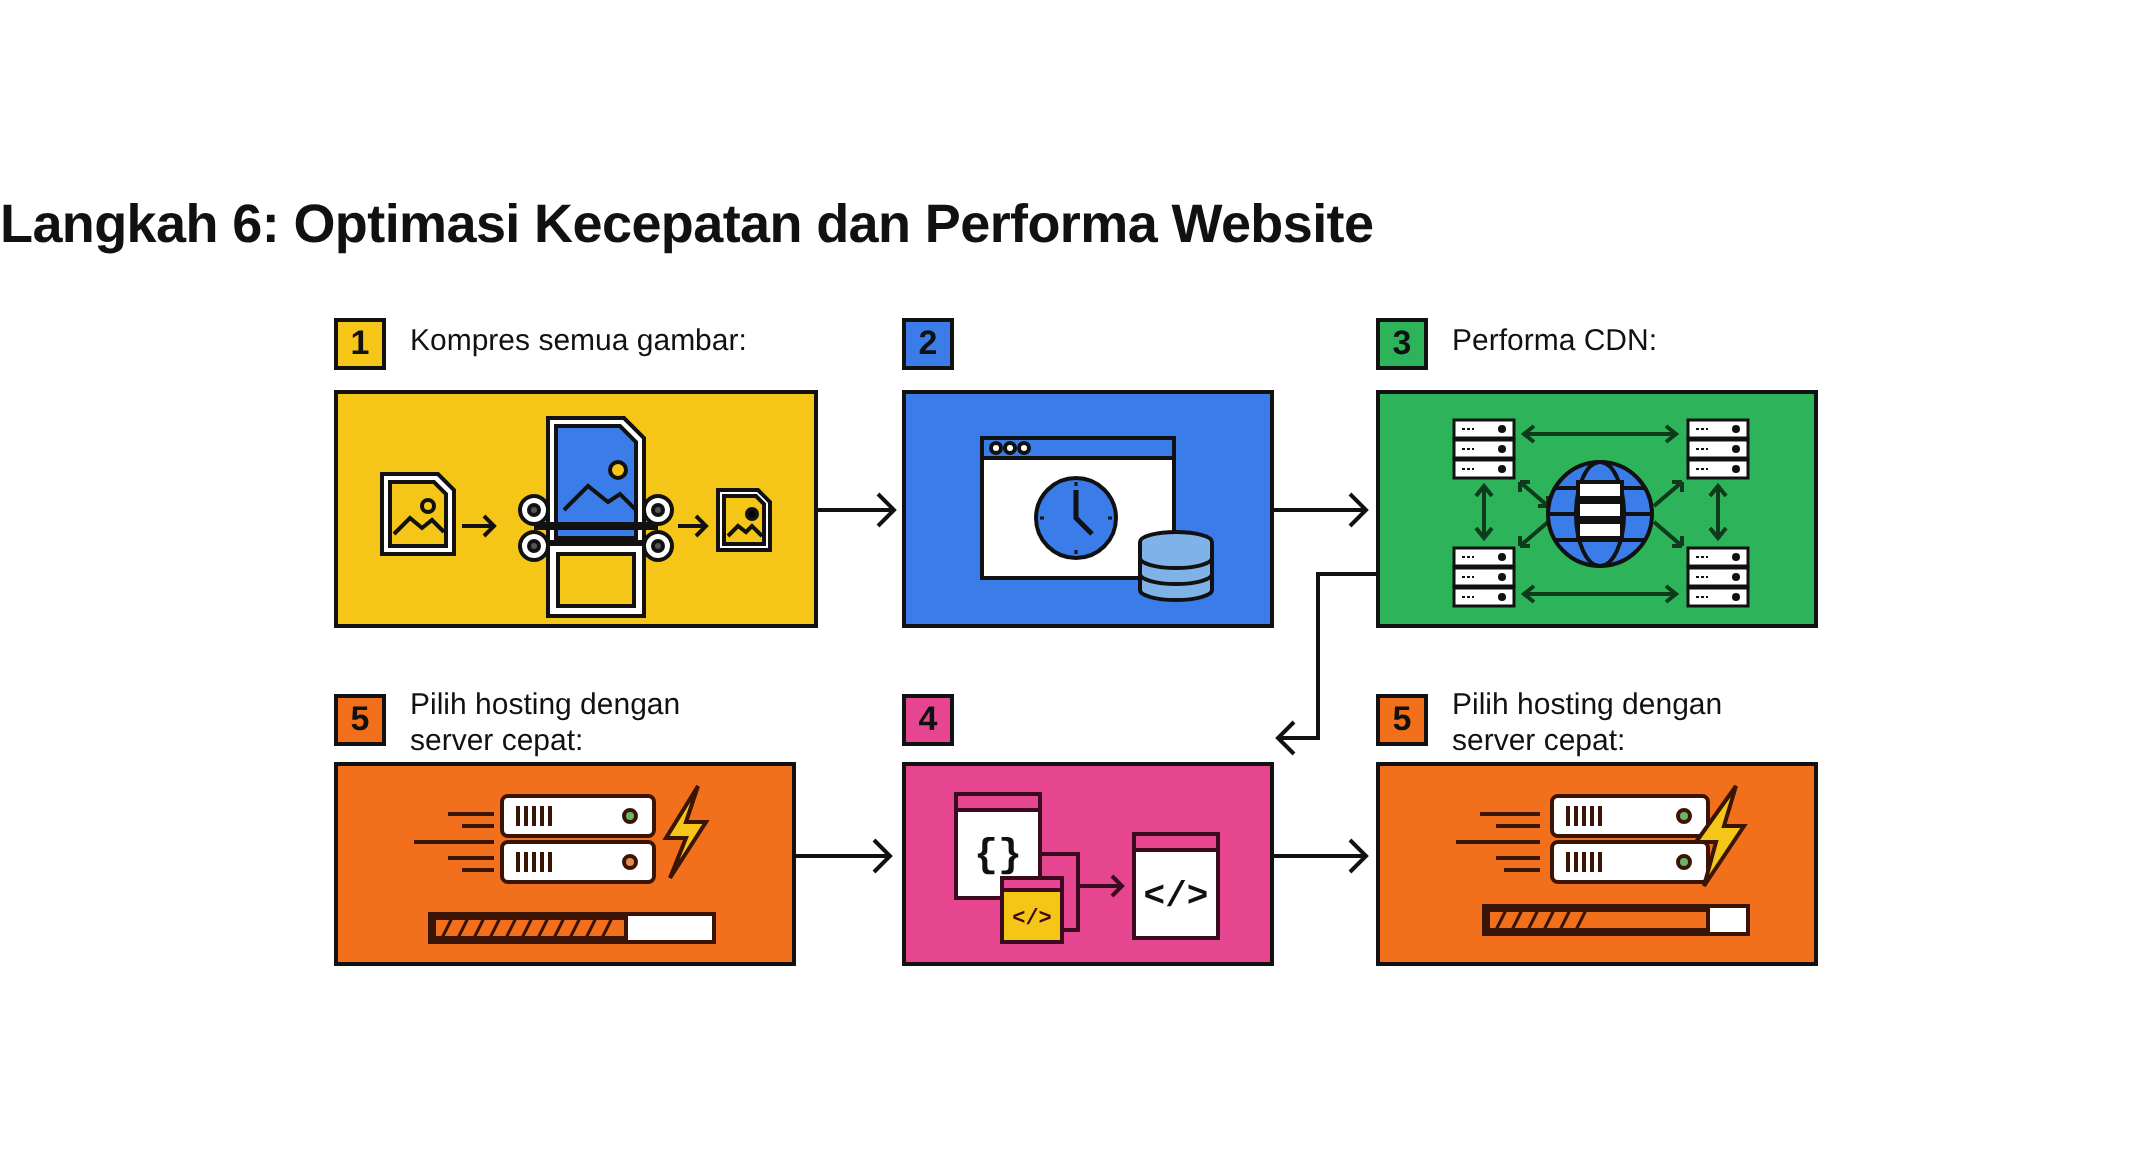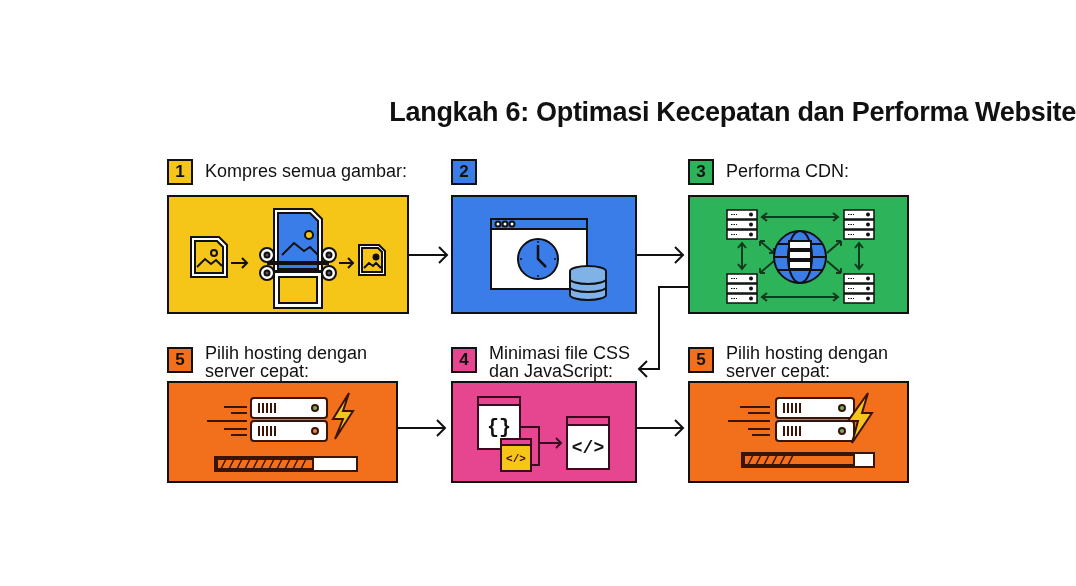--- a/index.html
+++ b/index.html
@@ -1,20 +1,20 @@
 <!DOCTYPE html>
 <html><head>
 <meta charset="utf-8">
 <style>
   html,body{margin:0;padding:0;background:#ffffff;}
   body{width:1076px;height:586px;position:relative;overflow:hidden;font-family:"Liberation Sans",sans-serif;color:#111;}
-  .title{position:absolute;left:0;width:1076px;top:97px;text-align:right;font-size:27px;font-weight:bold;letter-spacing:-0.3px;}
+  .title{position:absolute;left:0;width:1076px;top:97px;text-align:left;font-size:27px;font-weight:bold;letter-spacing:-0.3px;}
   .step-label{position:absolute;display:flex;align-items:flex-start;}
   .badge{width:26px;height:26px;border:2px solid #111;box-sizing:border-box;display:flex;align-items:center;justify-content:center;font-weight:bold;font-size:17px;margin-right:12px;flex-shrink:0;}
-  .label-text{font-size:18px;line-height:18px;color:#111;padding-top:3px;}
+  .label-text{font-size:15px;line-height:18px;color:#111;padding-top:3px;}
   .panel{position:absolute;border:2px solid #111;box-sizing:border-box;}
   svg{position:absolute;left:0;top:0;overflow:visible;}
 </style>
 </head>
 <body>
 
 <div class="title">Langkah 6: Optimasi Kecepatan dan Performa Website</div>
 
 <div class="step-label" style="left:167px;top:159px;">
   <div class="badge" style="background:#f5c518;">1</div>
@@ -155,24 +155,20 @@
       <path d="M180 10 l-16 26 h10 l-8 20 l18 -28 h-10 z" fill="#f5c518"></path>
       <rect x="46" y="74" width="142" height="14" fill="#fff"></rect>
       <rect x="48" y="76" width="96" height="10" fill="#f26f1c"></rect>
       <path d="M52 86 l5 -10 M60 86 l5 -10 M68 86 l5 -10 M76 86 l5 -10 M84 86 l5 -10 M92 86 l5 -10 M100 86 l5 -10 M108 86 l5 -10 M116 86 l5 -10 M124 86 l5 -10 M132 86 l5 -10" stroke-width="1.5"></path>
     </g>
   </svg>
 </div>
 
 <div class="step-label" style="left:451px;top:341px;">
   <div class="badge" style="background:#e6468f;margin-top:6px;">4</div>
-  <div class="label-text">
-    <div>Minimasi file CSS</div>
-    <div>dan JavaScript:</div>
-  </div>
 </div>
 <div class="panel" style="left:451px;top:381px;width:186px;height:102px;background:#e6468f;">
   <svg width="186" height="102">
     <g stroke="#3a0a1e" stroke-width="2">
       <rect x="25" y="14" width="42" height="52" fill="#fff"></rect>
       <rect x="25" y="14" width="42" height="8" fill="#e6468f"></rect>
       <rect x="48" y="56" width="30" height="32" fill="#f5c518"></rect>
       <rect x="48" y="56" width="30" height="6" fill="#e6468f"></rect>
       <rect x="114" y="34" width="42" height="52" fill="#fff"></rect>
       <rect x="114" y="34" width="42" height="8" fill="#e6468f"></rect>

